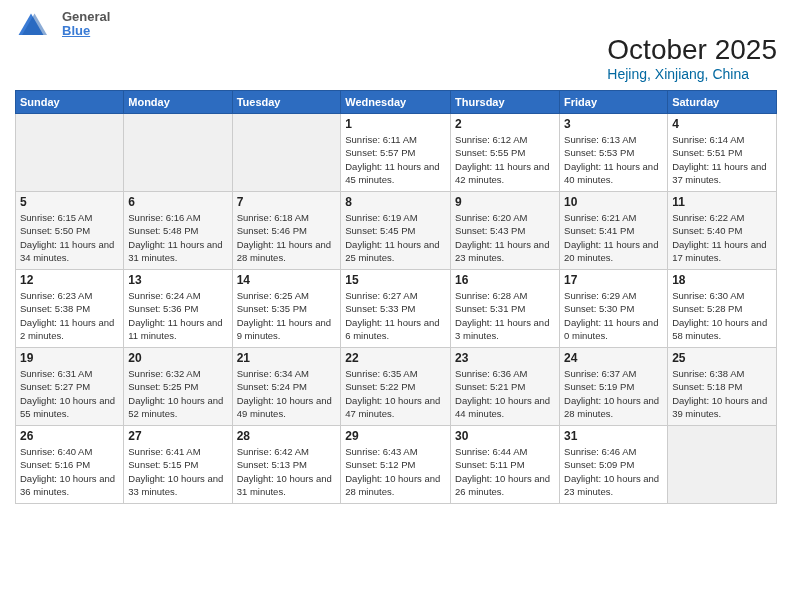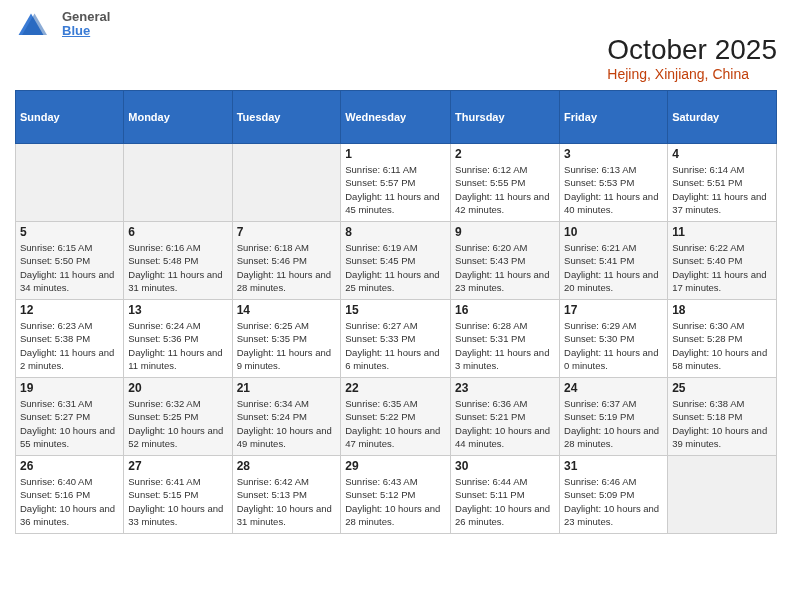--- a/index.html
+++ b/index.html
@@ -44,31 +44,31 @@
       margin-top: 24px;
     }
     .title-block h1 {
       font-size: 28px;
       font-weight: normal;
       color: #222;
     }
     .title-block h2 {
       font-size: 14px;
       font-weight: normal;
-      color: #c2410c;
+      color: #0369a1;
     }
     .calendar {
       width: 100%;
       border-collapse: collapse;
       font-size: 10px;
     }
     .calendar thead th {
       background: #2d6cc0;
       color: #fff;
-      padding: 20px 4px;
+      padding: 5px 4px;
       text-align: left;
       font-size: 11px;
       font-weight: bold;
       border: 1px solid #2258a0;
     }
     .calendar tbody td {
       border: 1px solid #ccc;
       vertical-align: top;
       padding: 3px 4px;
       width: 113px;

